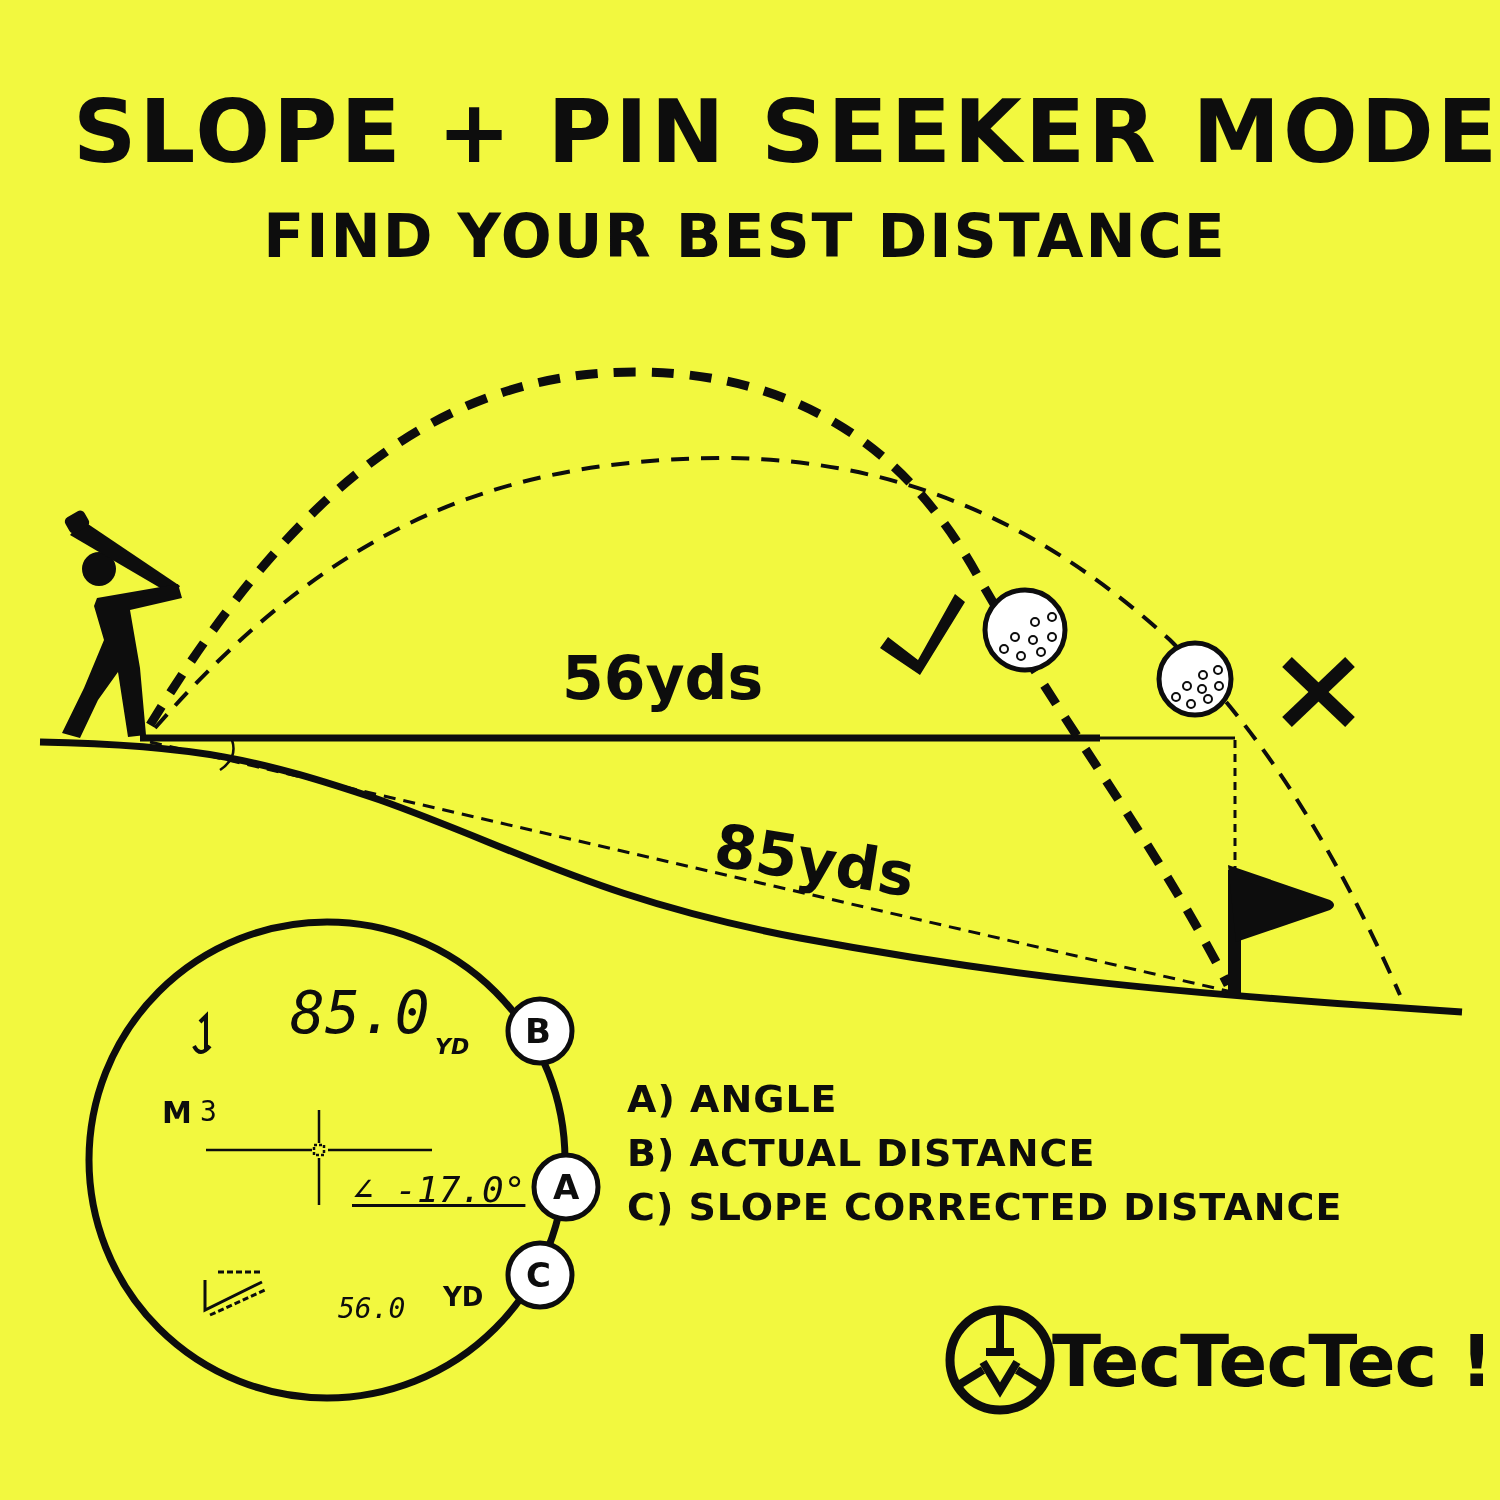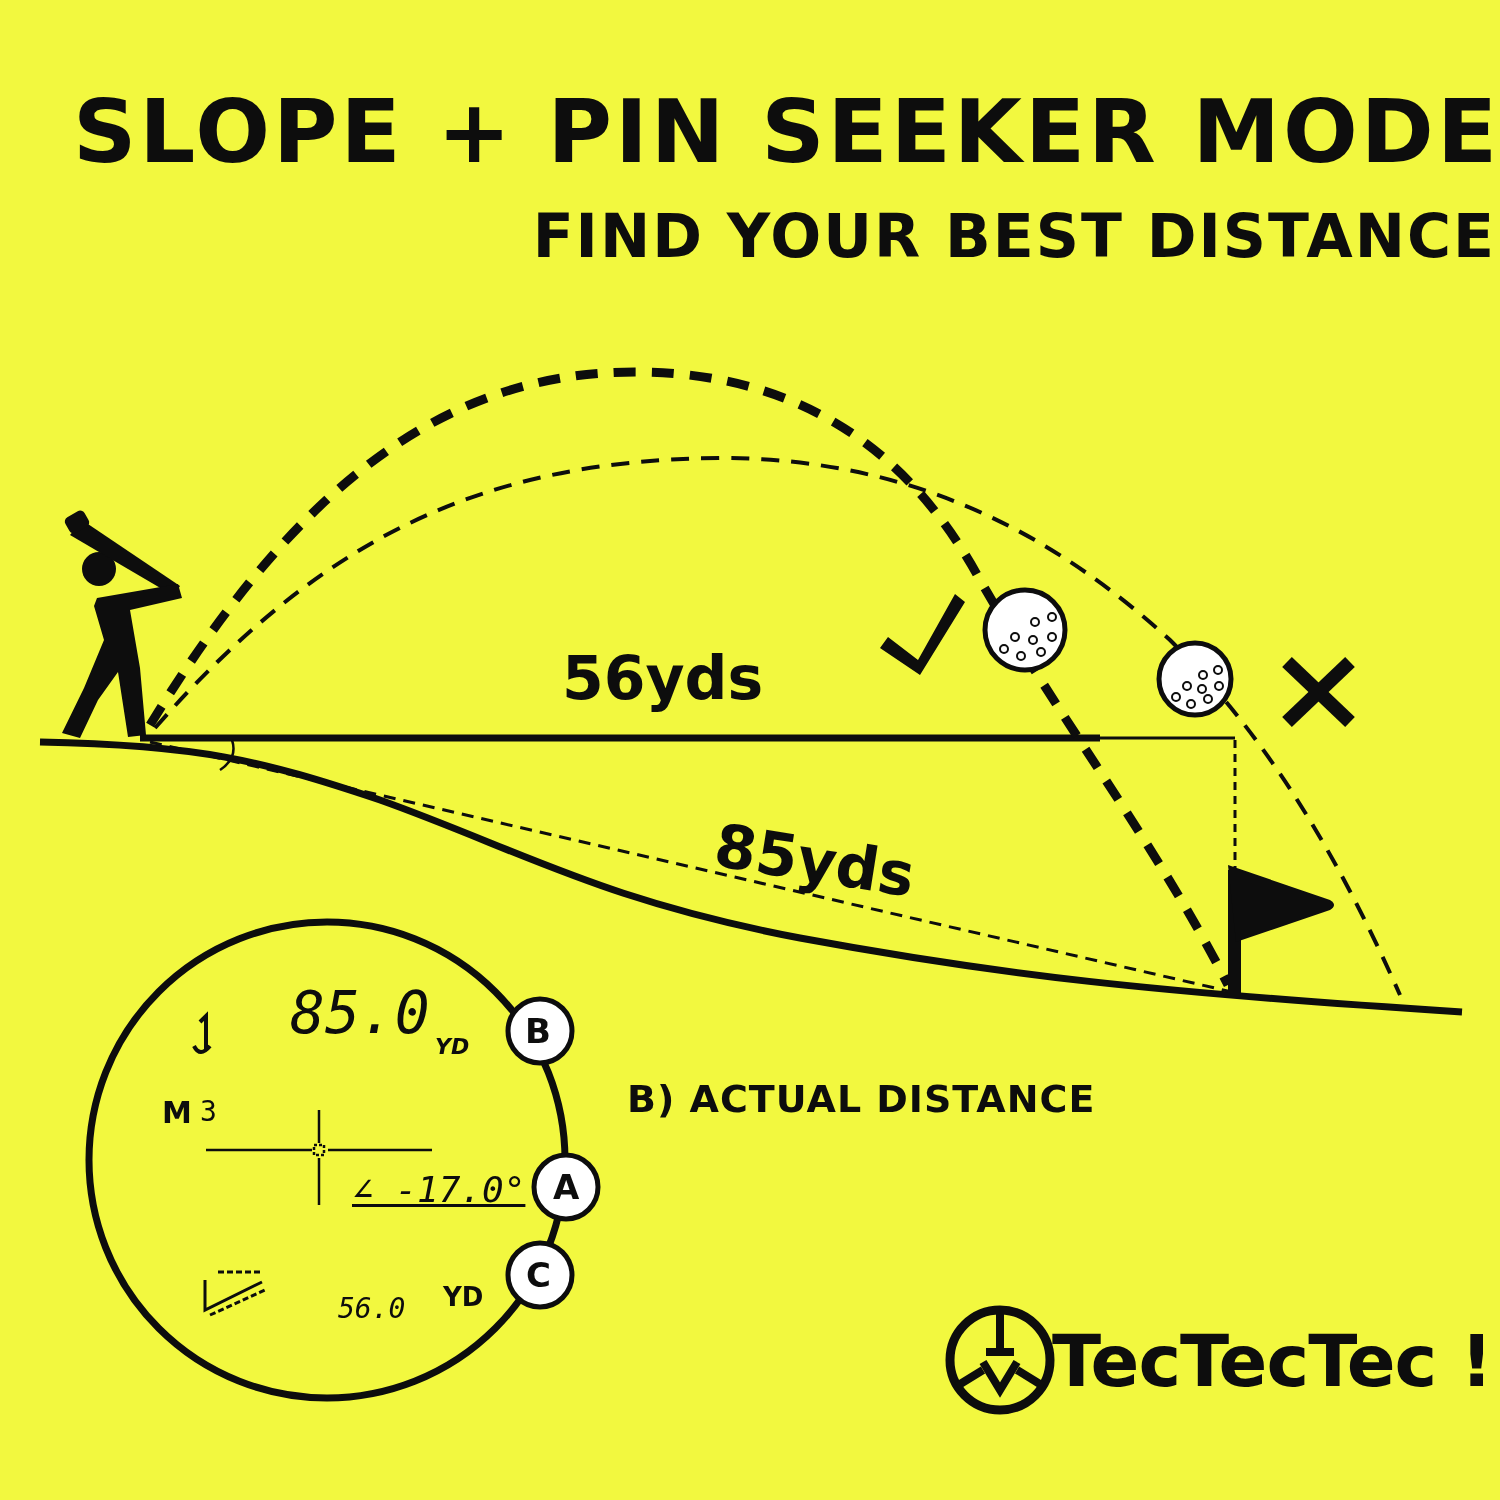--- a/index.html
+++ b/index.html
@@ -1,18 +1,18 @@
 <!DOCTYPE html>
 <html><head>
 <meta charset="utf-8">
 <style>
   html, body { margin: 0; padding: 0; }
   body { width: 1500px; height: 1500px; background: #f2f83f; position: relative; overflow: hidden; font-family: "DejaVu Sans", sans-serif; color: #0d0d0d; }
   .title { position: absolute; left: 0; right: 0; top: 88px; text-align: right; font-family: "DejaVu Sans", sans-serif; font-weight: 700; font-size: 88px; letter-spacing: 3px; line-height: 1; }
-  .subtitle { position: absolute; left: 0; right: 4px; top: 206px; text-align: right; font-weight: 700; font-size: 60px; letter-spacing: 2px; line-height: 1; }
+  .subtitle { position: absolute; left: 0; right: 10px; top: 206px; text-align: center; font-weight: 700; font-size: 60px; letter-spacing: 2px; line-height: 1; }
   svg.scene { position: absolute; left: 0; top: 0; }
   .legend { position: absolute; left: 627px; top: 1072px; font-weight: 700; font-size: 38px; line-height: 54px; letter-spacing: 1px; }
   .legend div { white-space: nowrap; }
   .brand { position: absolute; left: 1052px; top: 1325px; font-weight: 700; font-size: 72px; letter-spacing: -1px; line-height: 1; }
   .lbl { position: absolute; font-weight: 700; line-height: 1; }
   .lcd { position: absolute; font-family: "DejaVu Sans Mono", monospace; font-style: italic; line-height: 1; }
 </style>
 </head>
 <body>
 
@@ -129,16 +129,18 @@
 <div class="lcd" style="left:200px; top:1098px; font-size:28px; font-style:normal;">3</div>
 <div class="lcd" style="left:352px; top:1172px; font-size:36px;text-decoration:underline;">∠ -17.0°</div>
 <div class="lcd" style="left:338px; top:1260px; font-size:28px;margin-top:35px;">56.0</div>
 <div class="lbl" style="left:443px; top:1284px; font-size:26px;">YD</div>
 
 <div class="lbl" style="left:525px; top:1014px; font-size:34px;">B</div>
 <div class="lbl" style="left:553px; top:1170px; font-size:34px;">A</div>
 <div class="lbl" style="left:526px; top:1258px; font-size:34px;">C</div>
 
 <div class="legend">
+  <div>A) ANGLE</div>
   <div>B) ACTUAL DISTANCE</div>
+  <div>C) SLOPE CORRECTED DISTANCE</div>
 </div>
 
 <div class="brand">TecTecTec !</div>
 
 </body></html>

